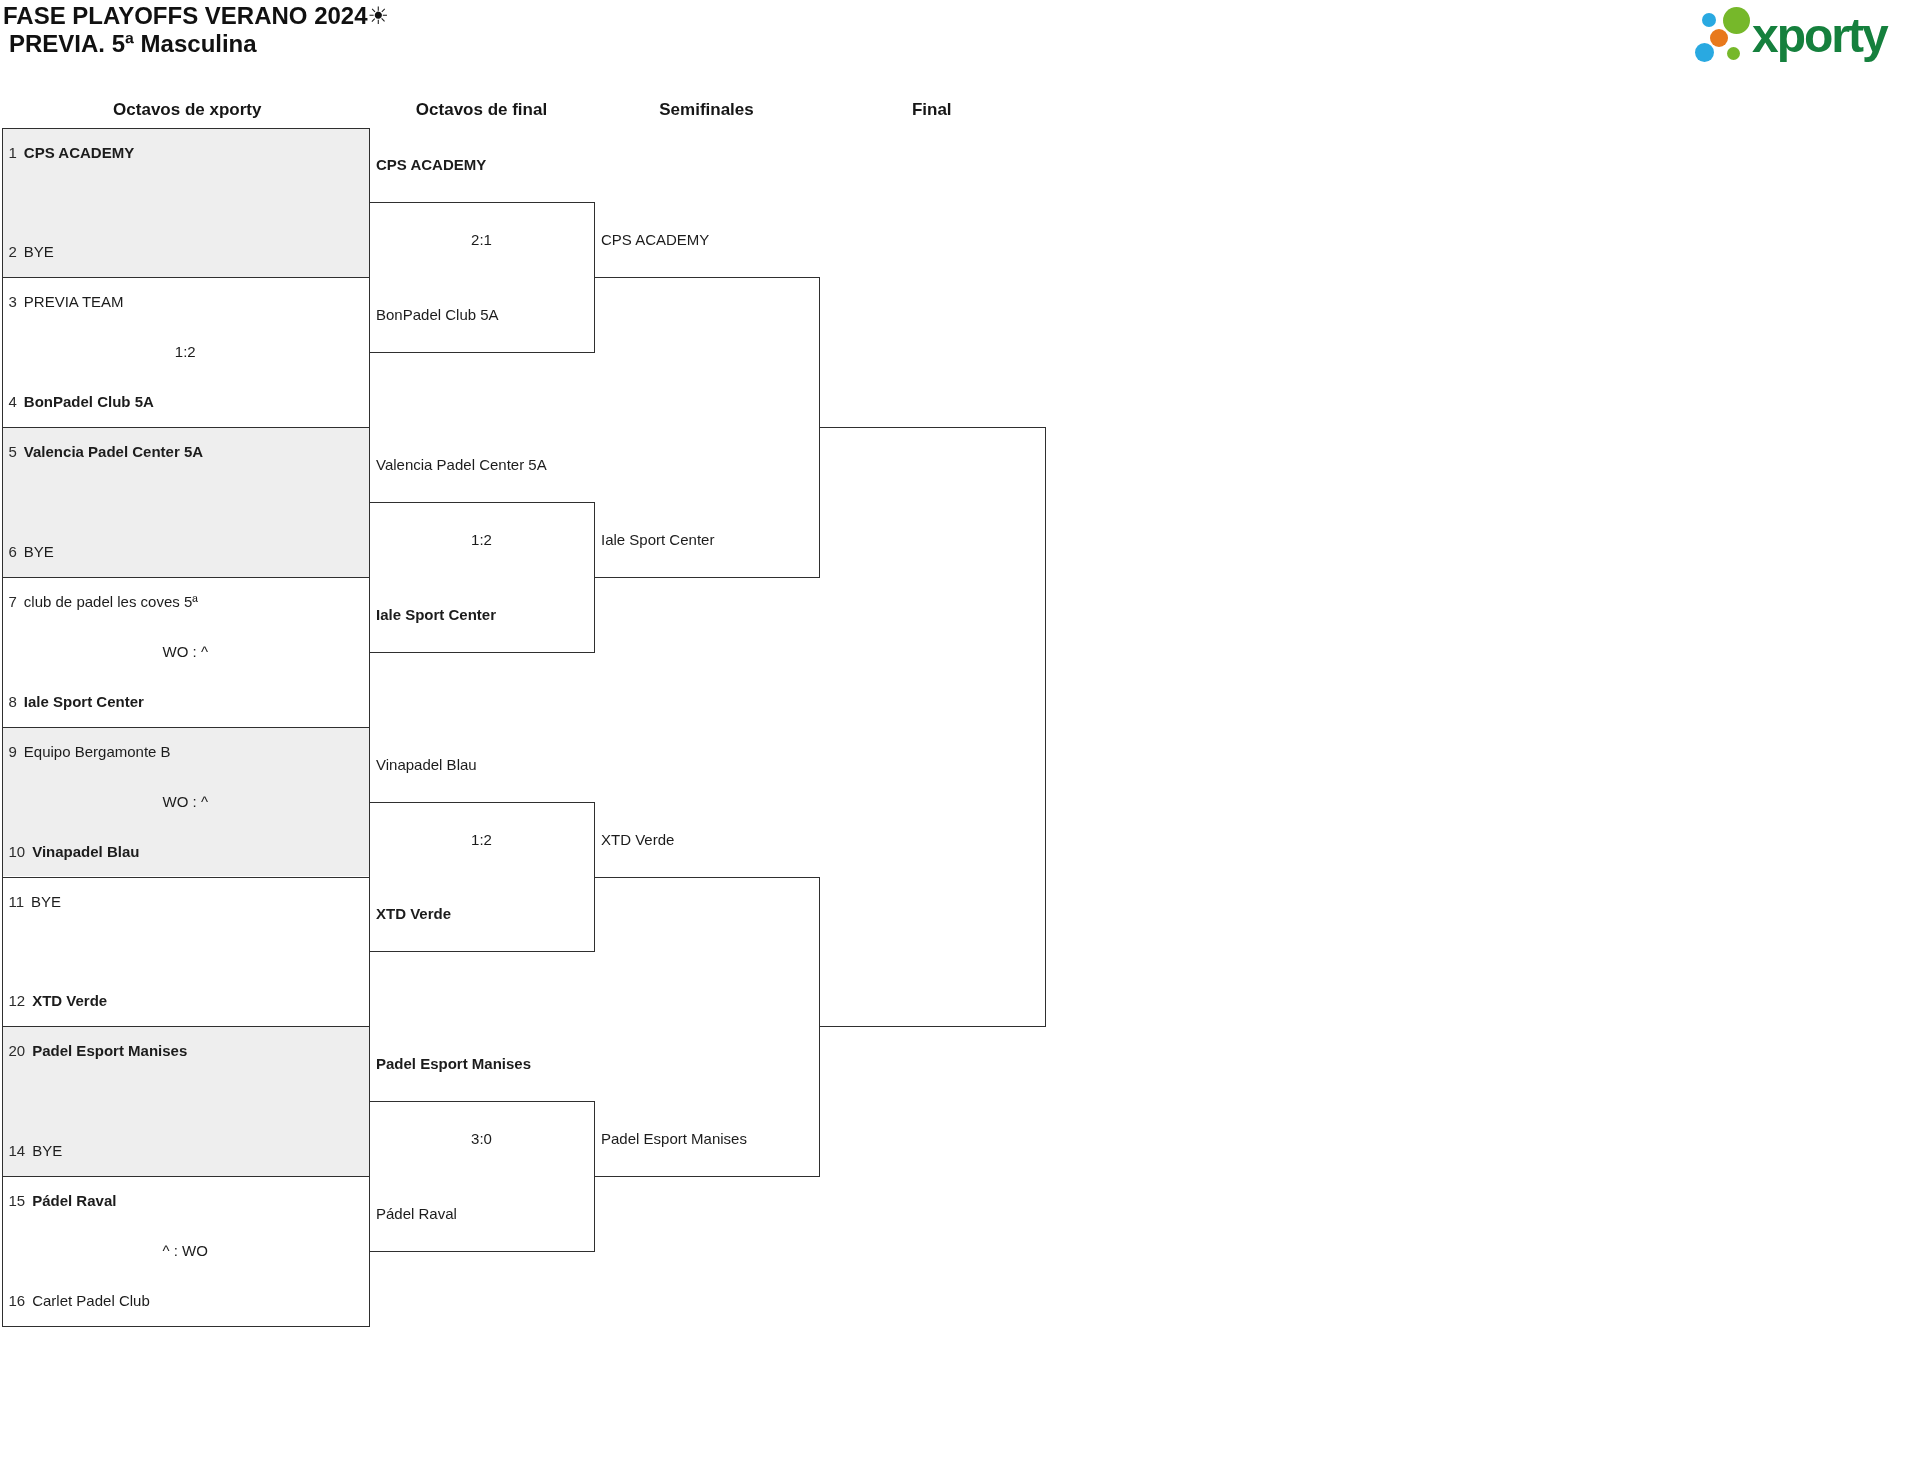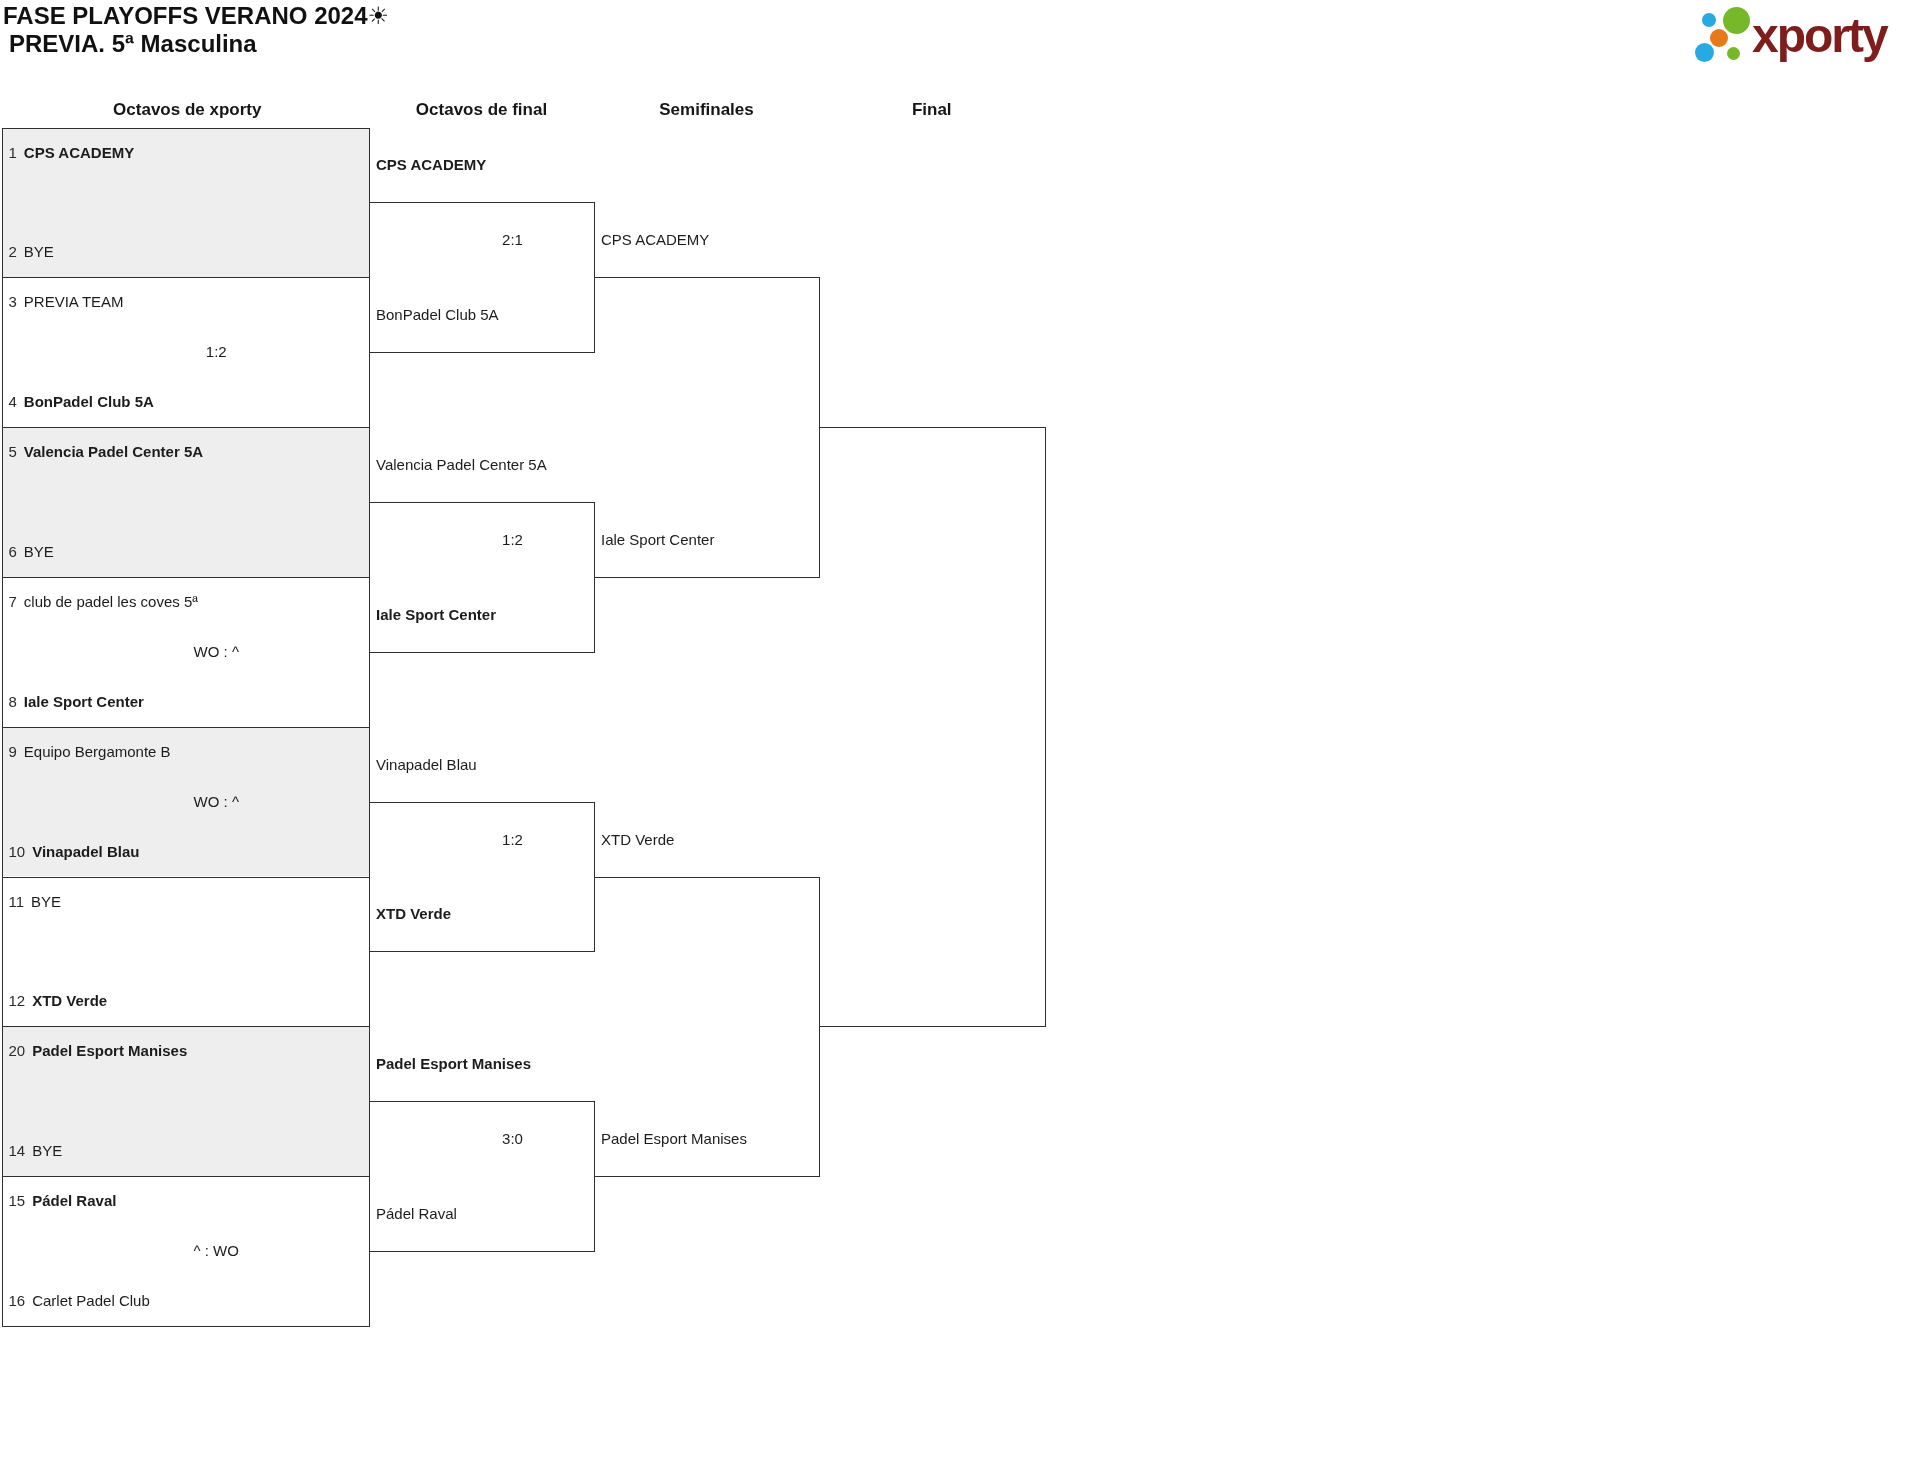--- a/index.html
+++ b/index.html
@@ -12,37 +12,37 @@
   #page-title{left:3px;top:2px;font-size:24px;font-weight:700;line-height:28px;color:#111;white-space:nowrap;}
   #page-subtitle{left:9px;top:30px;font-size:24px;font-weight:700;line-height:28px;color:#111;white-space:nowrap;}
   #logo{left:1690px;top:2px;width:220px;height:68px;}
   .dot{position:absolute;border-radius:50%;}
   #logo-word{position:absolute;left:62px;top:10px;font-size:48px;font-weight:700;letter-spacing:-2px;line-height:48px;}
   #bracket div{position:absolute;}
   .hdr{top:100px;transform:translateX(-50%);font-size:17px;font-weight:600;white-space:nowrap;color:#161616;}
   .ln{background:#2f2f2f;}
   .fill{}
   .lbl{height:18px;line-height:18px;font-size:15px;white-space:nowrap;}
-  .score{height:18px;line-height:18px;font-size:15px;text-align:center;white-space:nowrap;padding-left:31px;}
+  .score{height:18px;line-height:18px;font-size:15px;text-align:center;white-space:nowrap;}
   .bold{font-weight:700;}
   .seed{display:inline-block;margin-right:7px;color:#2b2b2b;}
 </style>
 </head>
 <body>
 
 <div class="abs" id="page-title">FASE PLAYOFFS VERANO 2024☀</div>
 <div class="abs" id="page-subtitle">PREVIA. 5ª Masculina</div>
 
 <div class="abs" id="logo">
   <span class="dot" style="left: 12px; top: 11px; width: 14px; height: 14px; background: rgb(41, 169, 225);"></span>
   <span class="dot" style="left: 33px; top: 5px; width: 27px; height: 27px; background: rgb(118, 184, 42);"></span>
   <span class="dot" style="left: 20px; top: 27px; width: 18px; height: 18px; background: rgb(232, 121, 27);"></span>
   <span class="dot" style="left: 5px; top: 41px; width: 19px; height: 19px; background: rgb(41, 169, 225);"></span>
   <span class="dot" style="left: 37px; top: 45px; width: 13px; height: 13px; background: rgb(118, 184, 42);"></span>
-  <span id="logo-word" style="color: #7f1d1d;">xporty</span>
+  <span id="logo-word" style="color: #15803d;">xporty</span>
 </div>
 
 <div class="abs" id="bracket" style="left:0;top:0;width:1920px;height:1459px;">
     <div class="hdr" style="left: 187.25px;">Octavos de xporty</div>
     <div class="hdr" style="left: 481.5px;">Octavos de final</div>
     <div class="hdr" style="left: 706.5px;">Semifinales</div>
     <div class="hdr" style="left: 931.75px;">Final</div>
     <div class="fill" style="left: 1.5px; top: 127.5px; width: 367.5px; height: 149.8px; background: rgb(238, 238, 238);"></div>
     <div class="lbl" style="left: 8.5px; top: 143.5px; width: 353.5px;"><span class="seed">1</span><span class="bold">CPS ACADEMY</span></div>
     <div class="lbl" style="left: 8.5px; top: 243.3px; width: 353.5px;"><span class="seed">2</span><span>BYE</span></div>

